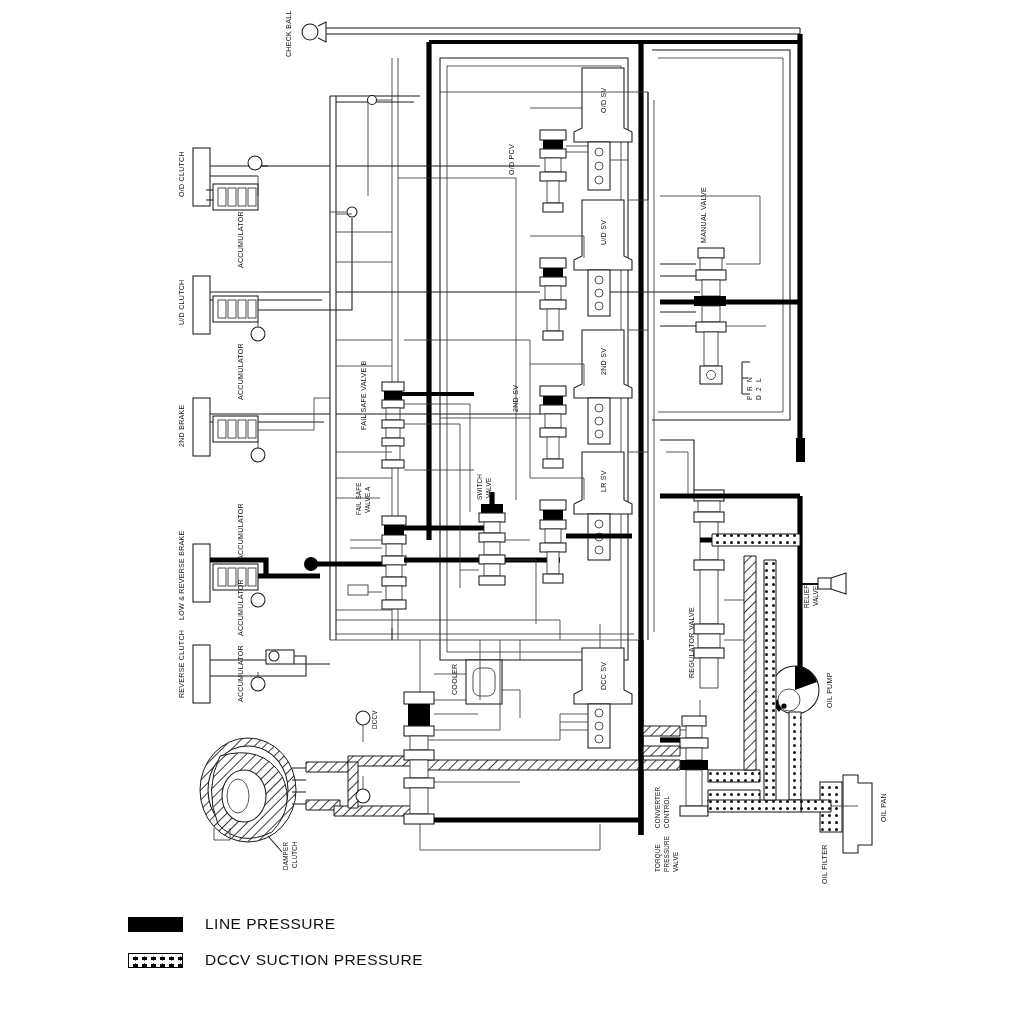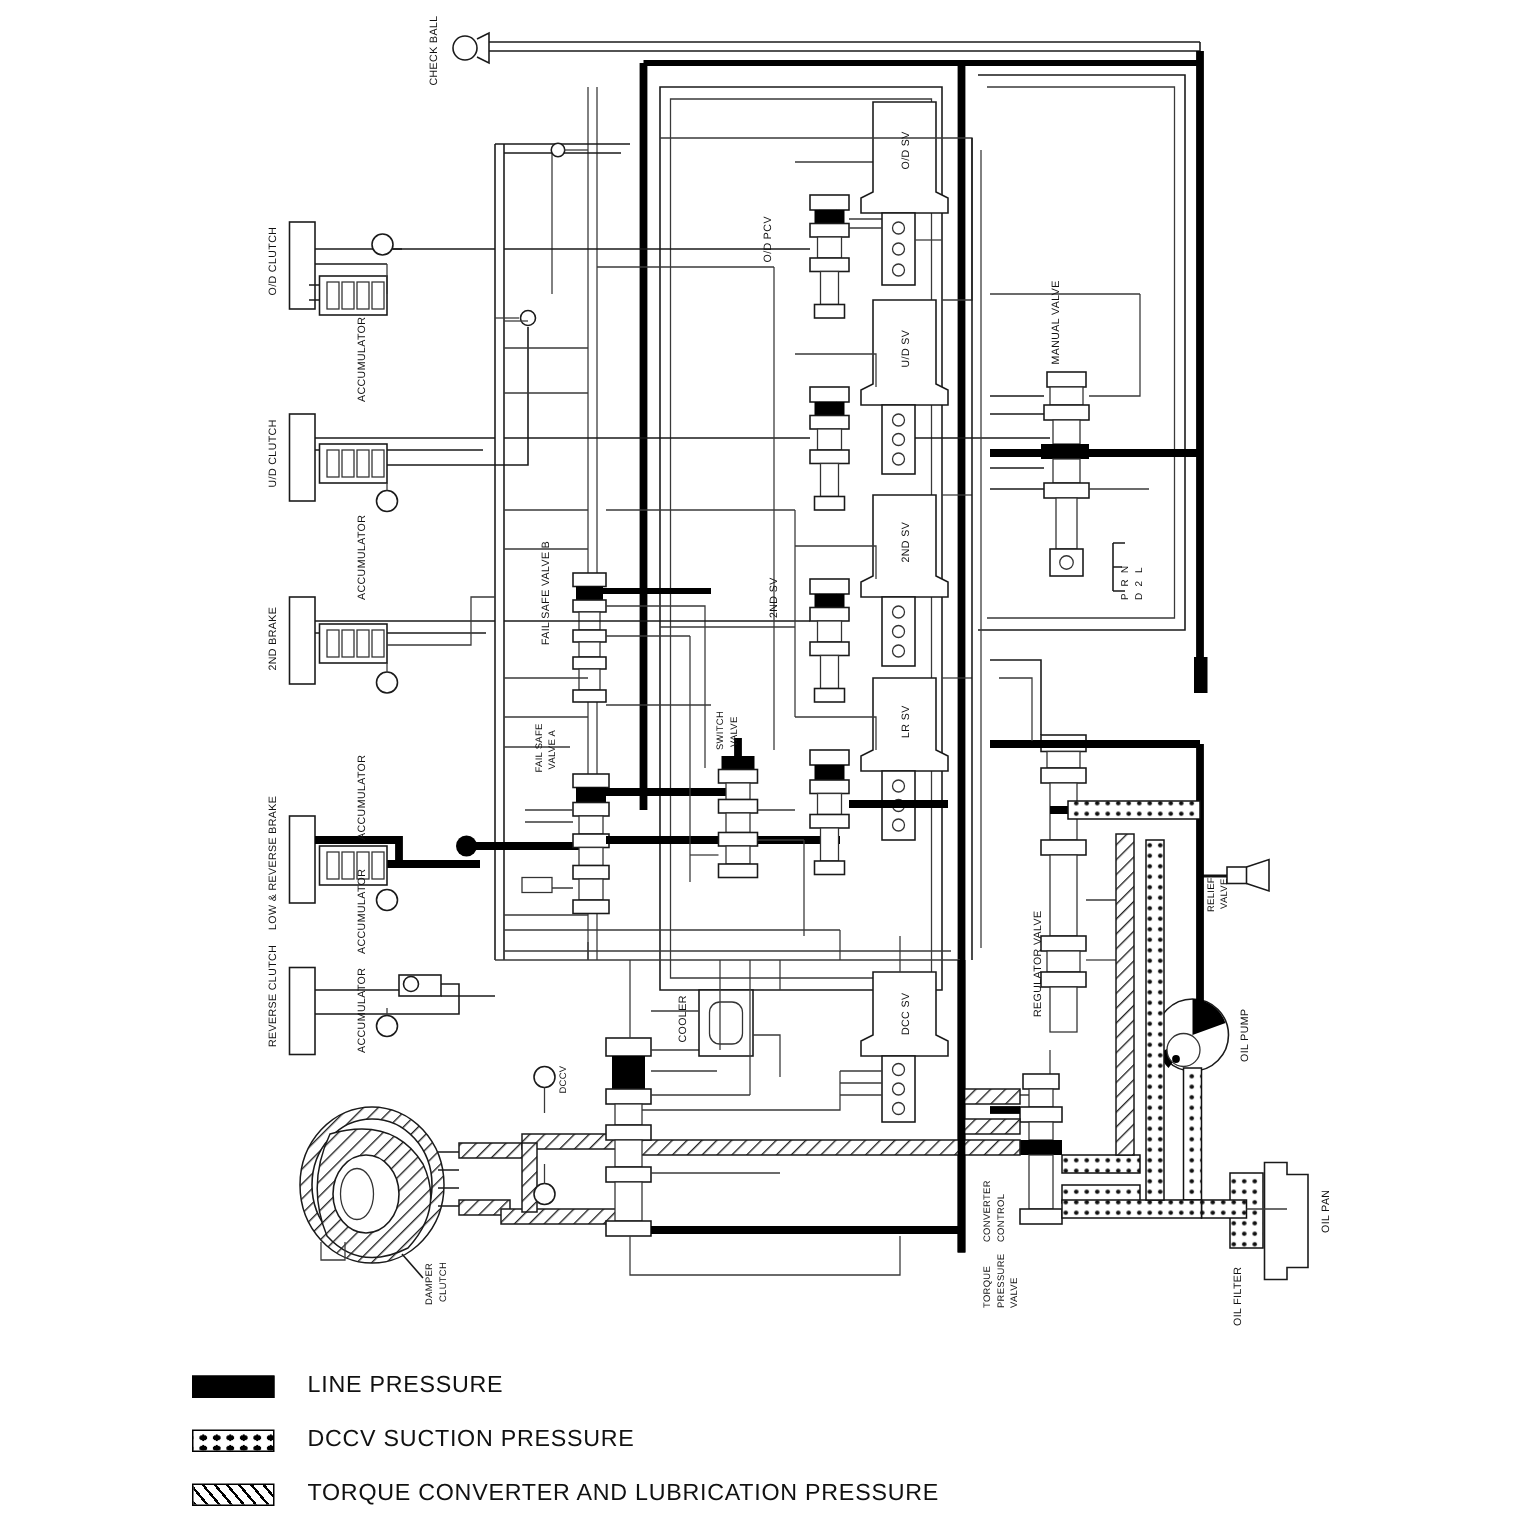--- a/index.html
+++ b/index.html
@@ -568,19 +568,15 @@
 
   <div id="legend">
     <div class="leg-row">
       <div class="leg-swatch solid"></div>
       <div class="leg-text">LINE PRESSURE</div>
     </div>
     <div class="leg-row">
       <div class="leg-swatch dots"></div>
       <div class="leg-text">DCCV SUCTION PRESSURE</div>
     </div>
-    <div class="leg-row">
-      <div class="leg-swatch hatch"></div>
-      <div class="leg-text">TORQUE CONVERTER AND LUBRICATION PRESSURE</div>
-    </div>
   </div>
 
 </div>
 
 </body></html>

